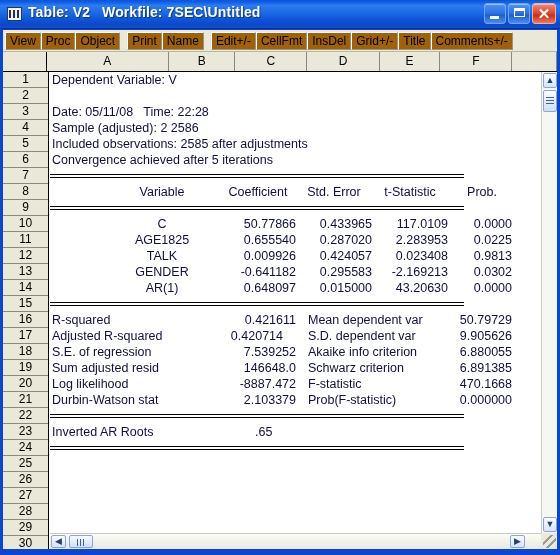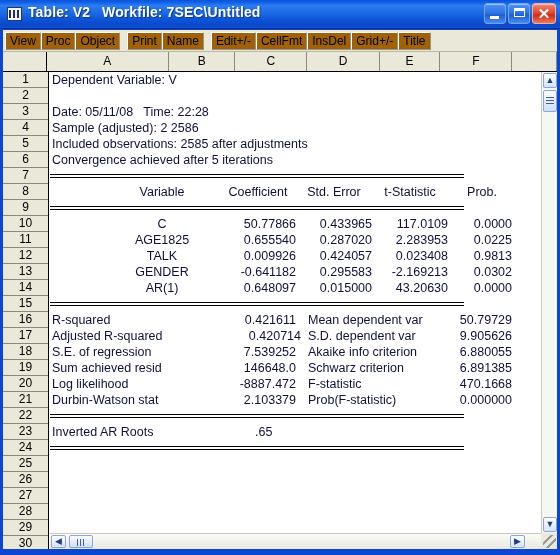--- a/index.html
+++ b/index.html
@@ -344,20 +344,21 @@
     <div class="tb">Object</div>
     <div class="tbgap"></div>
     <div class="tb">Print</div>
     <div class="tb">Name</div>
     <div class="tbgap"></div>
     <div class="tb">Edit+/-</div>
     <div class="tb">CellFmt</div>
     <div class="tb">InsDel</div>
     <div class="tb">Grid+/-</div>
     <div class="tb">Title</div>
+    <div class="tb">Comments+/-</div>
   </div>
 
   <div class="sheet">
 
     <div class="colhead">
       <div class="ch corner"></div>
       <div class="ch" style="width:129px">A</div>
       <div class="ch" style="width:70px">B</div>
       <div class="ch" style="width:76px">C</div>
       <div class="ch" style="width:76px">D</div>
@@ -408,23 +409,23 @@
         <div class="rule" style="top: 102px;"></div>
         <div class="cellrow" style="top: 112px;"><span class="t" style="left: 112px; transform: translateX(-50%);">Variable</span><span class="t" style="left: 208px; transform: translateX(-50%);">Coefficient</span><span class="t" style="left: 284px; transform: translateX(-50%);">Std. Error</span><span class="t" style="left: 360px; transform: translateX(-50%);">t-Statistic</span><span class="t" style="left: 432px; transform: translateX(-50%);">Prob.</span></div>
         <div class="rule" style="top: 134px;"></div>
         <div class="cellrow" style="top: 144px;"><span class="t" style="left: 112px; transform: translateX(-50%);">C</span><span class="t" style="right: 245px;">50.77866</span><span class="t" style="right: 169px;">0.433965</span><span class="t" style="right: 93px;">117.0109</span><span class="t" style="right: 29px;">0.0000</span></div>
         <div class="cellrow" style="top: 160px; text-align: right;"><span class="t" style="left: 112px; transform: translateX(-50%);">AGE1825</span><span class="t" style="right: 245px;">0.655540</span><span class="t" style="right: 169px;">0.287020</span><span class="t" style="right: 93px;">2.283953</span><span class="t" style="right: 29px;">0.0225</span></div>
         <div class="cellrow" style="top: 176px;"><span class="t" style="left: 112px; transform: translateX(-50%);">TALK</span><span class="t" style="right: 245px;">0.009926</span><span class="t" style="right: 169px;">0.424057</span><span class="t" style="right: 93px;">0.023408</span><span class="t" style="right: 29px;">0.9813</span></div>
         <div class="cellrow" style="top: 192px;"><span class="t" style="left: 112px; transform: translateX(-50%);">GENDER</span><span class="t" style="right: 245px;">-0.641182</span><span class="t" style="right: 169px;">0.295583</span><span class="t" style="right: 93px;">-2.169213</span><span class="t" style="right: 29px;">0.0302</span></div>
         <div class="cellrow" style="top: 208px;"><span class="t" style="left: 112px; transform: translateX(-50%);">AR(1)</span><span class="t" style="right: 245px;">0.648097</span><span class="t" style="right: 169px;">0.015000</span><span class="t" style="right: 93px;">43.20630</span><span class="t" style="right: 29px;">0.0000</span></div>
         <div class="rule" style="top: 230px;"></div>
         <div class="cellrow" style="top: 240px;"><span class="t" style="left: 2px;">R-squared</span><span class="t" style="right: 245px;">0.421611</span><span class="t" style="left: 258px;">Mean dependent var</span><span class="t" style="right: 29px;">50.79729</span></div>
-        <div class="cellrow" style="top: 256px;"><span class="t" style="left: 2px;">Adjusted R-squared</span><span class="t" style="right: 240px;">0.420714</span><span class="t" style="left: 258px;">S.D. dependent var</span><span class="t" style="right: 29px;">9.905626</span></div>
+        <div class="cellrow" style="top: 256px;"><span class="t" style="left: 2px;">Adjusted R-squared</span><span class="t" style="right: 258px;">0.420714</span><span class="t" style="left: 258px;">S.D. dependent var</span><span class="t" style="right: 29px;">9.905626</span></div>
         <div class="cellrow" style="top: 272px;"><span class="t" style="left: 2px;">S.E. of regression</span><span class="t" style="right: 245px;">7.539252</span><span class="t" style="left: 258px;">Akaike info criterion</span><span class="t" style="right: 29px;">6.880055</span></div>
-        <div class="cellrow" style="top: 288px;"><span class="t" style="left: 2px;">Sum achieved resid</span><span class="t" style="right: 245px;">146648.0</span><span class="t" style="left: 258px;">Schwarz criterion</span><span class="t" style="right: 29px;">6.891385</span></div>
+        <div class="cellrow" style="top: 288px;"><span class="t" style="left: 2px;">Sum adjusted resid</span><span class="t" style="right: 245px;">146648.0</span><span class="t" style="left: 258px;">Schwarz criterion</span><span class="t" style="right: 29px;">6.891385</span></div>
         <div class="cellrow" style="top: 304px;"><span class="t" style="left: 2px;">Log likelihood</span><span class="t" style="right: 245px;">-8887.472</span><span class="t" style="left: 258px;">F-statistic</span><span class="t" style="right: 29px;">470.1668</span></div>
         <div class="cellrow" style="top: 320px;"><span class="t" style="left: 2px;">Durbin-Watson stat</span><span class="t" style="right: 245px;">2.103379</span><span class="t" style="left: 258px;">Prob(F-statistic)</span><span class="t" style="right: 29px;">0.000000</span></div>
         <div class="rule" style="top: 342px;"></div>
         <div class="cellrow" style="top: 352px;"><span class="t" style="left: 2px;">Inverted AR Roots</span><span class="t" style="left: 205px;">.65</span></div>
         <div class="rule" style="top: 374px;"></div>
       </div>
 
     <div class="vscroll">
       <div class="sb-btn" style="top:1px">▲</div>
       <div class="sb-thumb">

